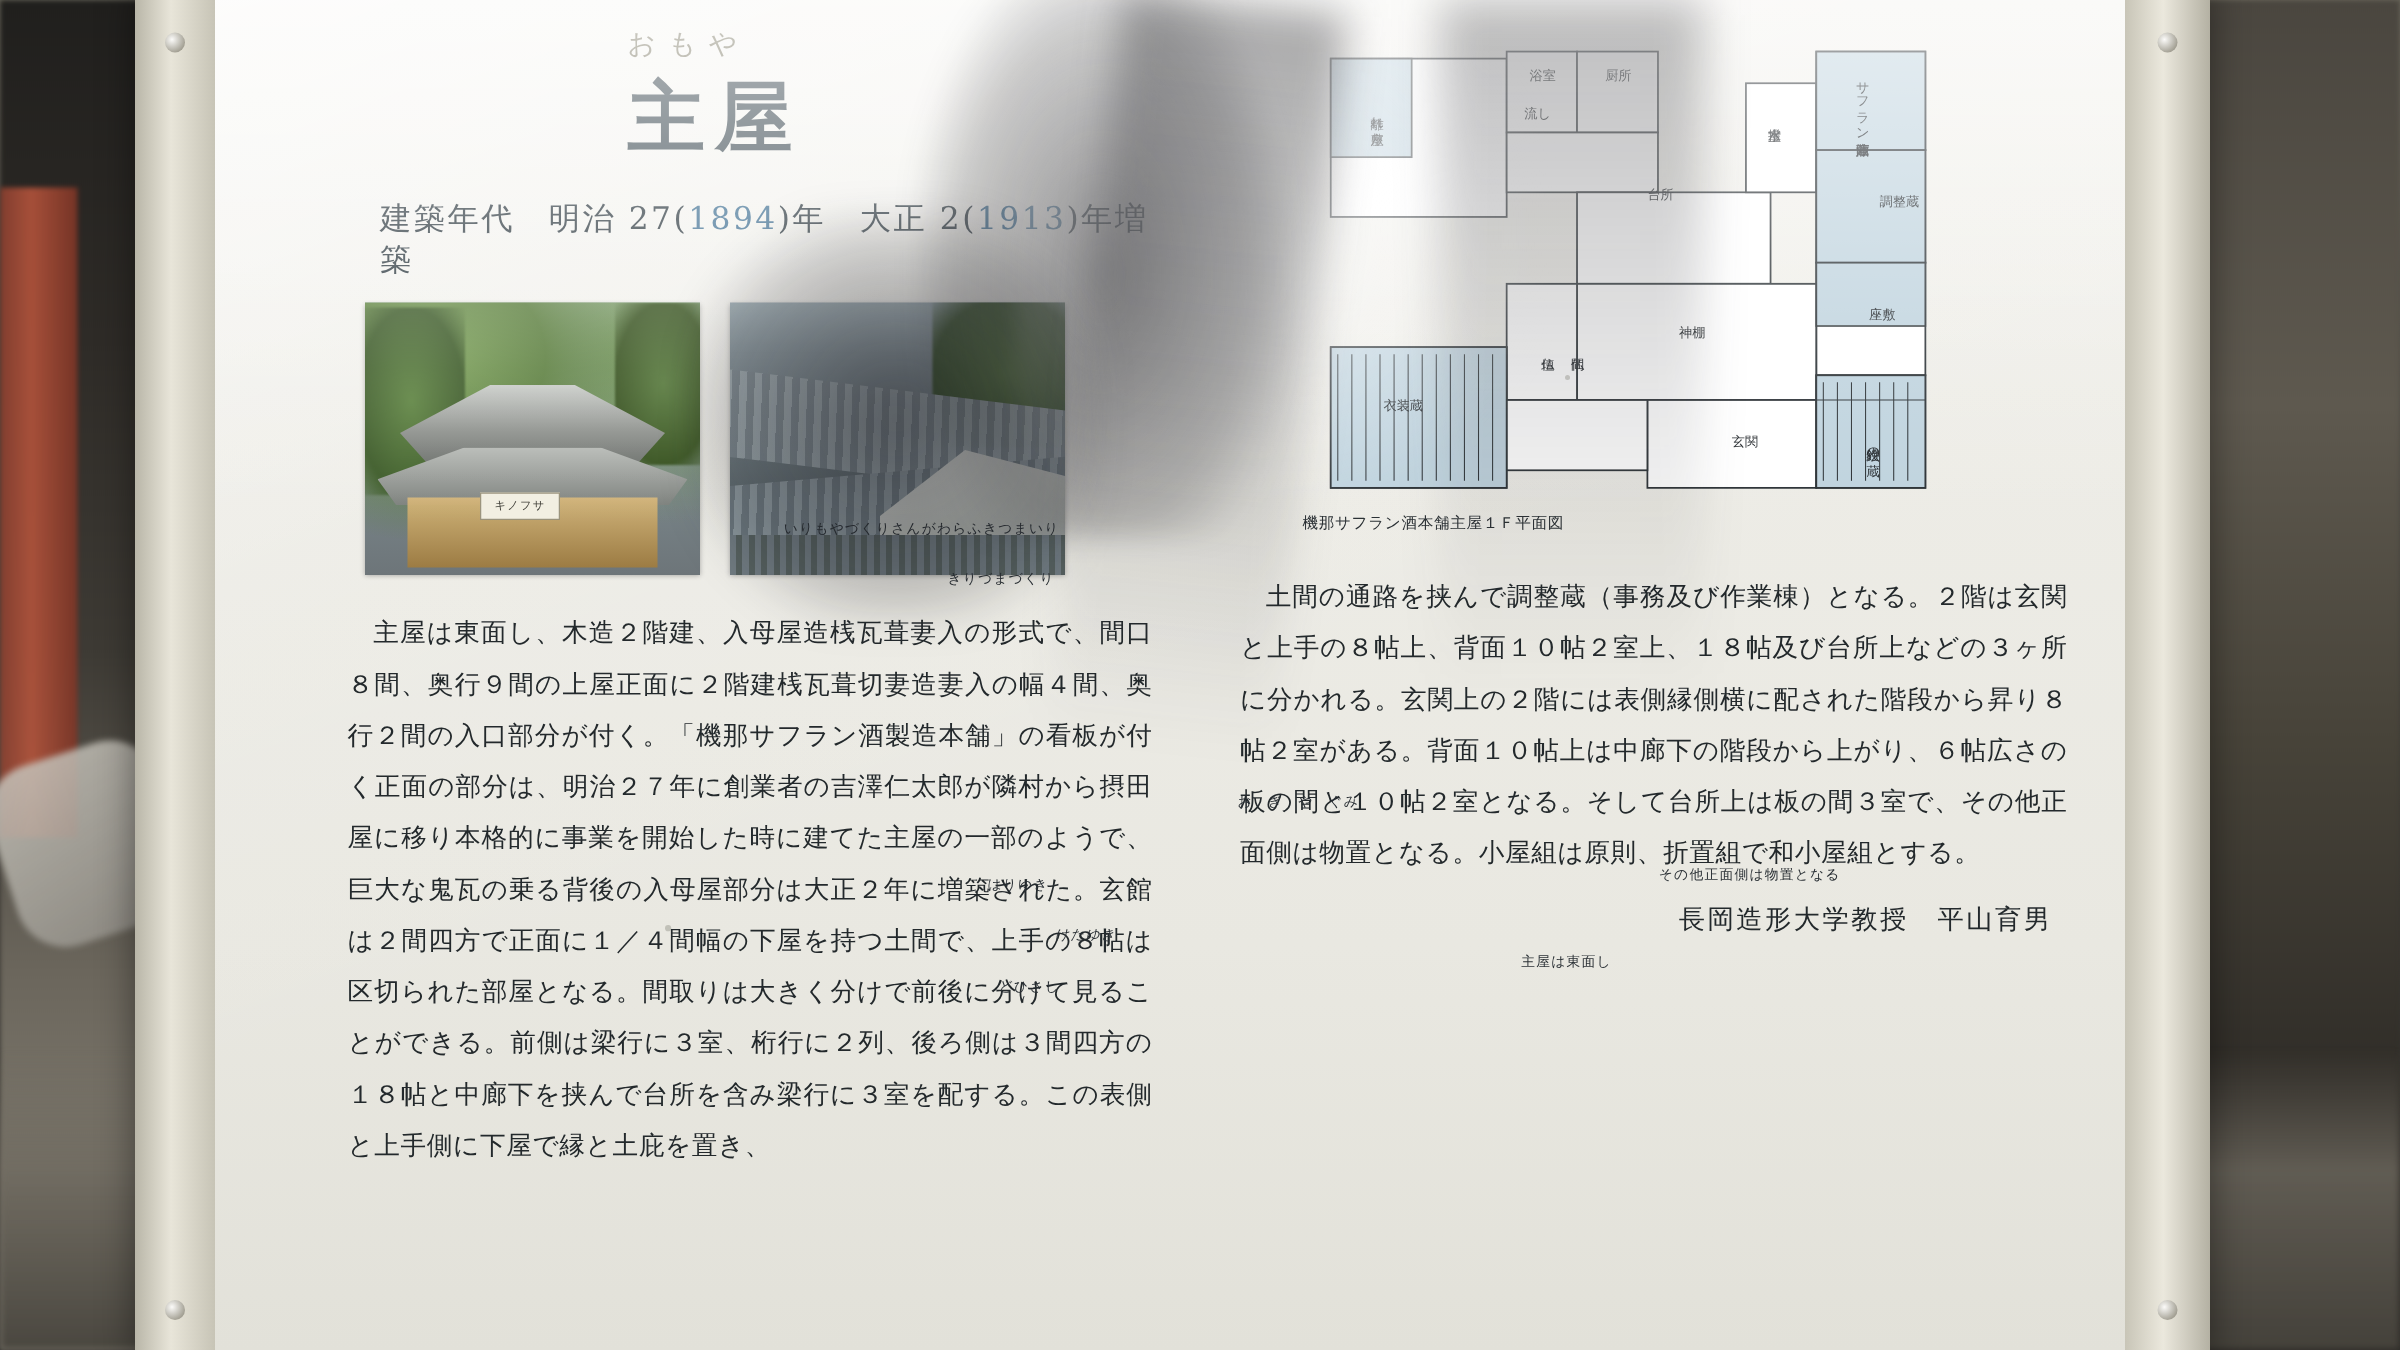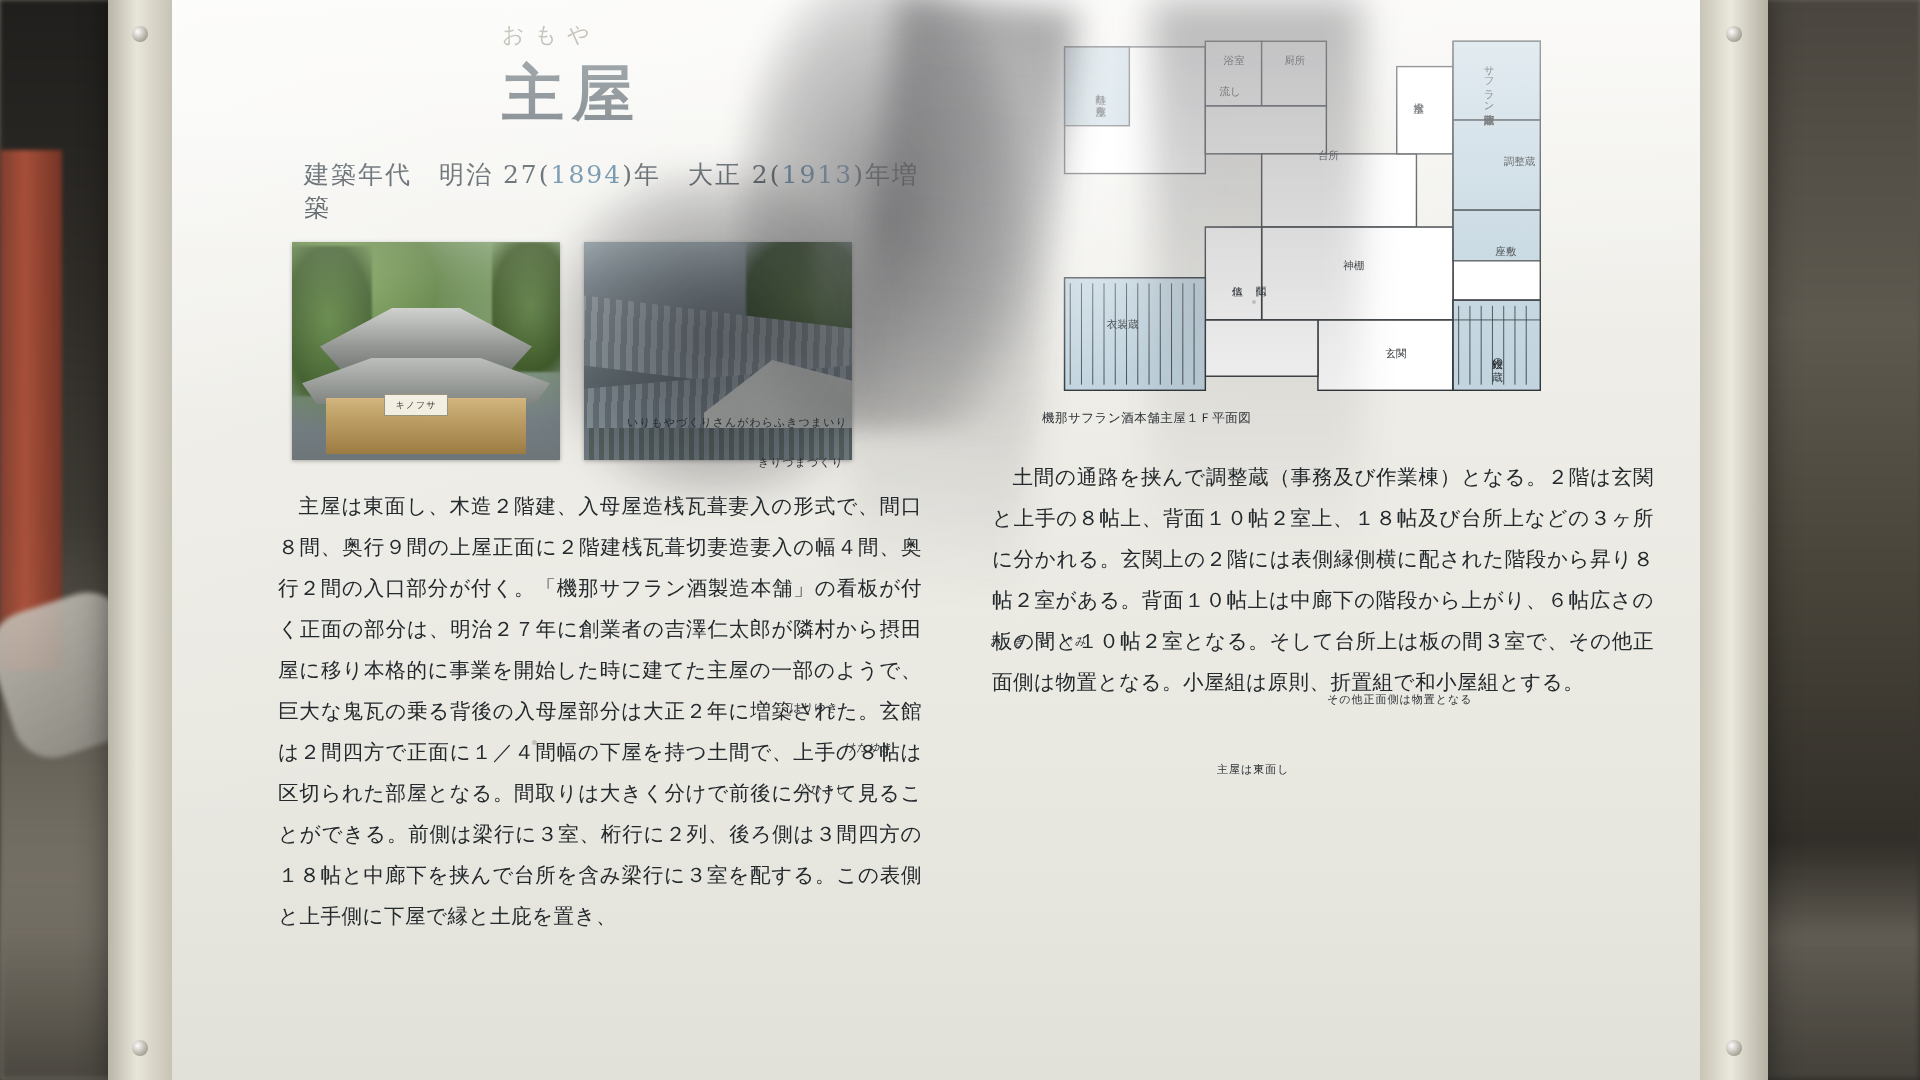--- a/index.html
+++ b/index.html
@@ -479,20 +479,21 @@
             <text x="328" y="228" writing-mode="tb">鏝絵の蔵</text>
           </g>
         </svg>
       </div>
       <div class="plan-caption">機那サフラン酒本舗主屋１Ｆ平面図</div>
 
       <div class="right-body">
         <p>土間の通路を挟んで調整蔵（事務及び作業棟）となる。２階は玄関と上手の８帖上、背面１０帖２室上、１８帖及び台所上などの３ヶ所に分かれる。玄関上の２階には表側縁側横に配された階段から昇り８帖２室がある。背面１０帖上は中廊下の階段から上がり、６帖広さの板の間と１０帖２室となる。そして台所上は板の間３室で、その他正面側は物置となる。小屋組は原則、折置組で和小屋組とする。</p>
       </div>
 
+      <div class="credit">長岡造形大学教授　平山育男</div>
     </div>
 
     <div class="ruby-note" style="left:455px; top:415px;">いりもやづくりさんがわらふきつまいり</div>
     <div class="ruby-note" style="left:586px; top:455px;">きりづまづくり</div>
     <div class="ruby-note" style="left:570px; top:700px;margin-left:48px;">はりゆき</div>
     <div class="ruby-note" style="left:672px; top:740px;font-style:italic;">けたゆき</div>
     <div class="ruby-note" style="left:627px; top:782px;">どひさし</div>
     <div class="ruby-note" style="left:818px; top:634px;">お　ぎ　や　ぐみ</div>
     <div class="ruby-note" style="left:1155px; top:692px;">その他正面側は物置となる</div>
     <div class="ruby-note" style="left:1045px; top:762px;">主屋は東面し</div>

